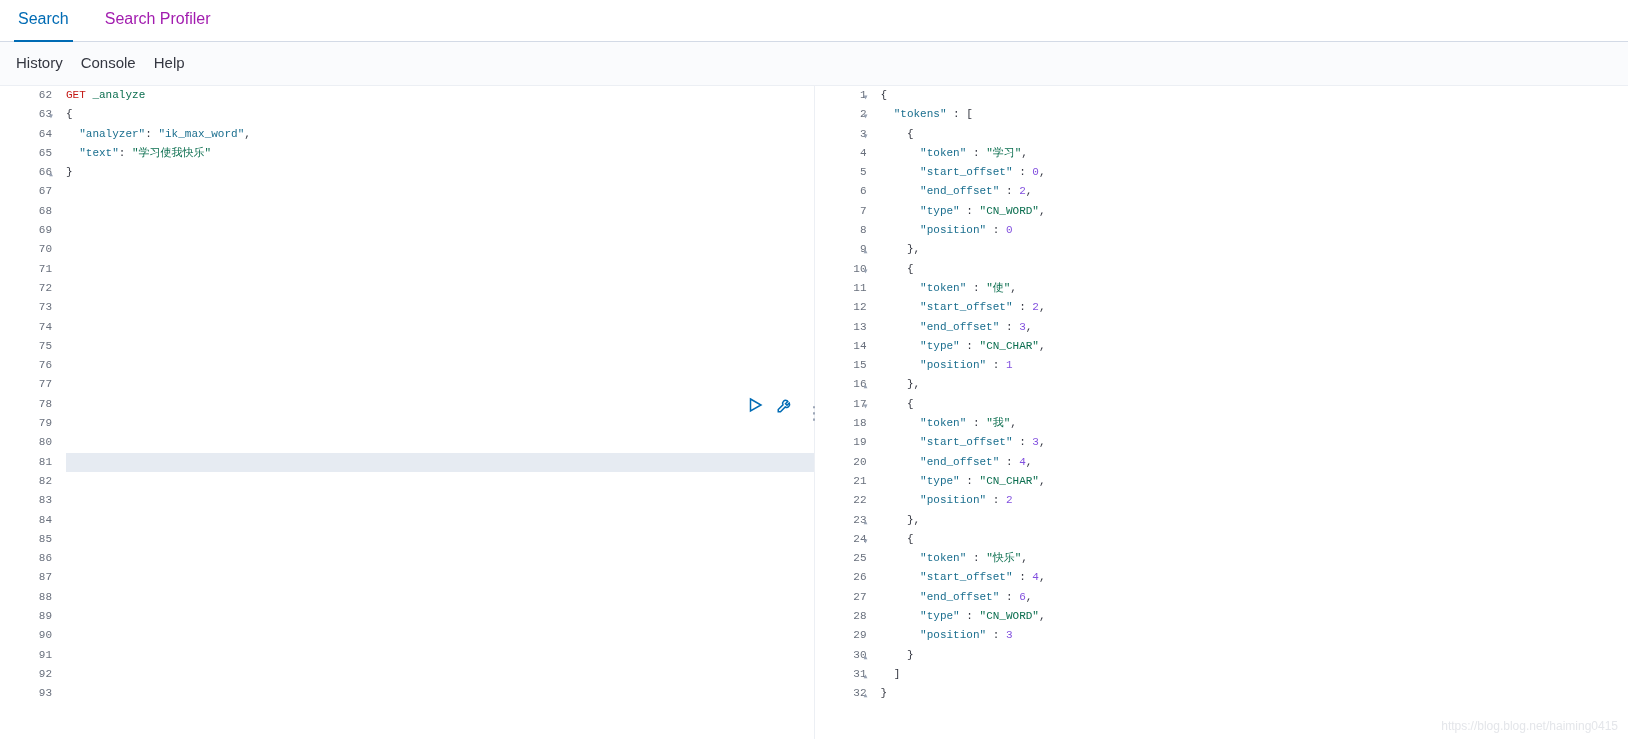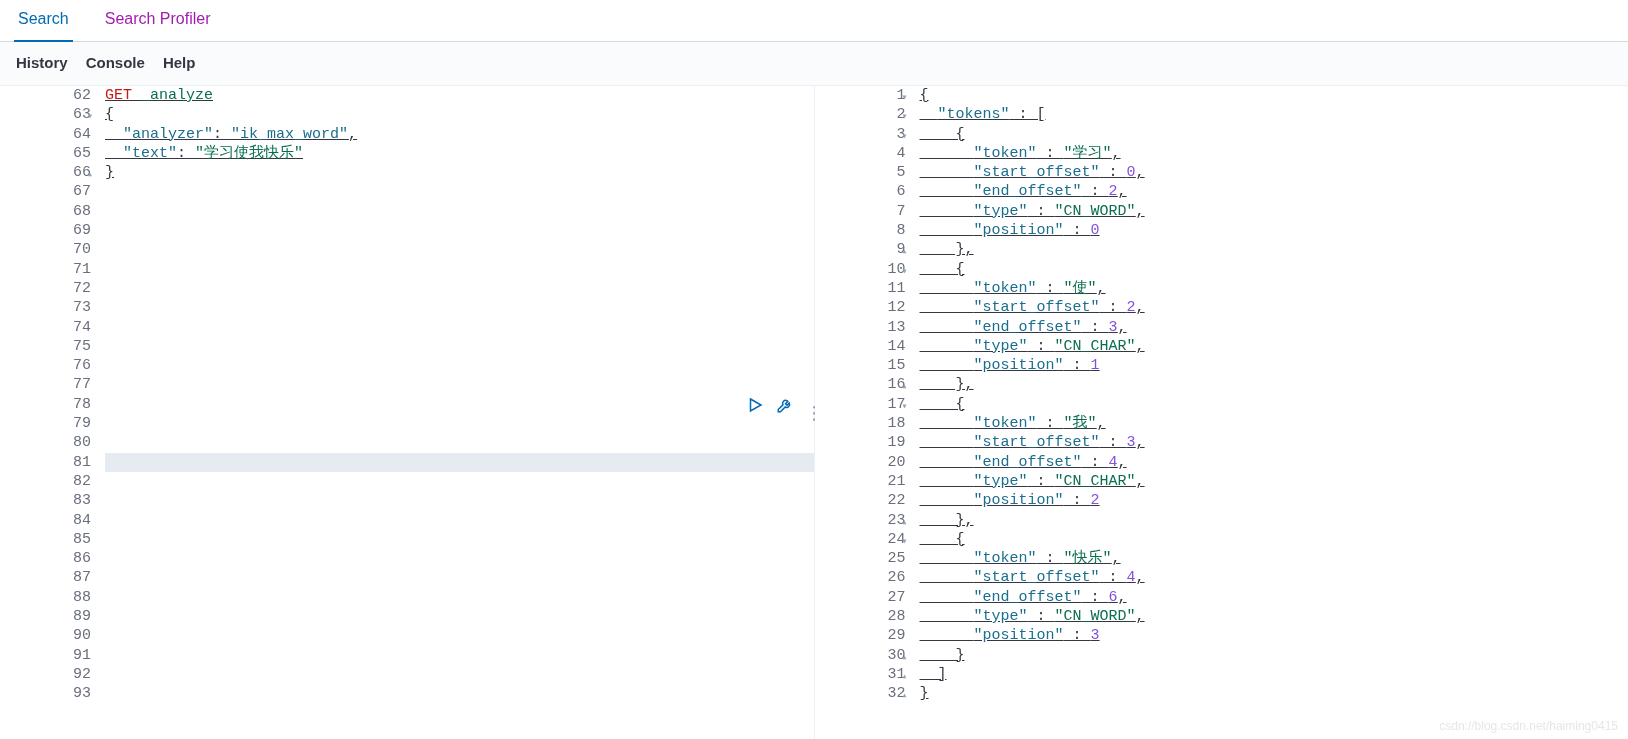--- a/index.html
+++ b/index.html
@@ -37,21 +37,20 @@
     display: flex;
     gap: 18px;
     padding: 12px 16px 14px 16px;
     background: #fafbfd;
     border-bottom: 1px solid #eceff4;
   }
   .subbar .link {
     font-size: 15px;
     color: #343741;
     cursor: pointer;
-    font-weight: bold;
   }
   .panes {
     flex: 1;
     display: flex;
     position: relative;
     overflow: hidden;
   }
   .pane {
     flex: 1;
     position: relative;
@@ -69,24 +68,23 @@
     line-height: 6px;
     letter-spacing: 0;
     cursor: col-resize;
     padding: 4px 2px;
   }
   .editor {
     position: absolute;
     inset: 0;
     display: flex;
     font-family: Consolas, Menlo, "Courier New", monospace;
-    font-size: 15px;
+    font-size: 11px;
     line-height: 19.3px;
     white-space: pre;
-    padding-left: 39px;
   }
   .gutter {
     text-align: right;
     padding: 0 6px 0 8px;
     color: #69707d;
     user-select: none;
     background: #fff;
     min-width: 58px;
   }
   .gutter .num { display: block; height: 19.3px; position: relative; }
@@ -96,21 +94,20 @@
     right: -2px;
     font-size: 10px;
     color: #98a2b3;
   }
   .gutter .fold-open::after { content: "▾"; top: 2px; }
   .gutter .fold-close::after { content: "▴"; top: 2px; }
   .code {
     flex: 1;
     padding-left: 8px;
     position: relative;
-    text-decoration: underline;
   }
   .code .ln { display: block; height: 19.3px; }
   .code .hl { background: #e6ebf2; }
   .tok-method { color: #c41a16; }
   .tok-path { color: #0b6e4f; }
   .tok-key { color: #1a6e8e; }
   .tok-str { color: #1a6e8e; }
   .tok-strg { color: #0b6e4f; }
   .tok-num { color: #8250df; }
   .action-icons {
@@ -166,16 +163,16 @@
     </div>
   </div>
 
   <div class="divider-handle">⋮</div>
 
   <div class="pane">
     <div class="editor">
       <div class="gutter" id="res-gutter"><span class="num fold-open">1</span><span class="num fold-open">2</span><span class="num fold-open">3</span><span class="num">4</span><span class="num">5</span><span class="num">6</span><span class="num">7</span><span class="num">8</span><span class="num fold-close">9</span><span class="num fold-open">10</span><span class="num">11</span><span class="num">12</span><span class="num">13</span><span class="num">14</span><span class="num">15</span><span class="num fold-close">16</span><span class="num fold-open">17</span><span class="num">18</span><span class="num">19</span><span class="num">20</span><span class="num">21</span><span class="num">22</span><span class="num fold-close">23</span><span class="num fold-open">24</span><span class="num">25</span><span class="num">26</span><span class="num">27</span><span class="num">28</span><span class="num">29</span><span class="num fold-close">30</span><span class="num fold-close">31</span><span class="num fold-close">32</span></div>
       <div class="code" id="res-code"><span class="ln">{</span><span class="ln">  <span class="tok-key">"tokens"</span> : [</span><span class="ln">    {</span><span class="ln">      <span class="tok-key">"token"</span> : <span class="tok-strg">"学习"</span>,</span><span class="ln">      <span class="tok-key">"start_offset"</span> : <span class="tok-num">0</span>,</span><span class="ln">      <span class="tok-key">"end_offset"</span> : <span class="tok-num">2</span>,</span><span class="ln">      <span class="tok-key">"type"</span> : <span class="tok-strg">"CN_WORD"</span>,</span><span class="ln">      <span class="tok-key">"position"</span> : <span class="tok-num">0</span></span><span class="ln">    },</span><span class="ln">    {</span><span class="ln">      <span class="tok-key">"token"</span> : <span class="tok-strg">"使"</span>,</span><span class="ln">      <span class="tok-key">"start_offset"</span> : <span class="tok-num">2</span>,</span><span class="ln">      <span class="tok-key">"end_offset"</span> : <span class="tok-num">3</span>,</span><span class="ln">      <span class="tok-key">"type"</span> : <span class="tok-strg">"CN_CHAR"</span>,</span><span class="ln">      <span class="tok-key">"position"</span> : <span class="tok-num">1</span></span><span class="ln">    },</span><span class="ln">    {</span><span class="ln">      <span class="tok-key">"token"</span> : <span class="tok-strg">"我"</span>,</span><span class="ln">      <span class="tok-key">"start_offset"</span> : <span class="tok-num">3</span>,</span><span class="ln">      <span class="tok-key">"end_offset"</span> : <span class="tok-num">4</span>,</span><span class="ln">      <span class="tok-key">"type"</span> : <span class="tok-strg">"CN_CHAR"</span>,</span><span class="ln">      <span class="tok-key">"position"</span> : <span class="tok-num">2</span></span><span class="ln">    },</span><span class="ln">    {</span><span class="ln">      <span class="tok-key">"token"</span> : <span class="tok-strg">"快乐"</span>,</span><span class="ln">      <span class="tok-key">"start_offset"</span> : <span class="tok-num">4</span>,</span><span class="ln">      <span class="tok-key">"end_offset"</span> : <span class="tok-num">6</span>,</span><span class="ln">      <span class="tok-key">"type"</span> : <span class="tok-strg">"CN_WORD"</span>,</span><span class="ln">      <span class="tok-key">"position"</span> : <span class="tok-num">3</span></span><span class="ln">    }</span><span class="ln">  ]</span><span class="ln">}</span></div>
     </div>
-    <div class="watermark">csdn://blog.csdn.net/haiming0415</div>
+    <div class="watermark">https://blog.blog.net/haiming0415</div>
   </div>
 
 </div>
 
 </body></html>

